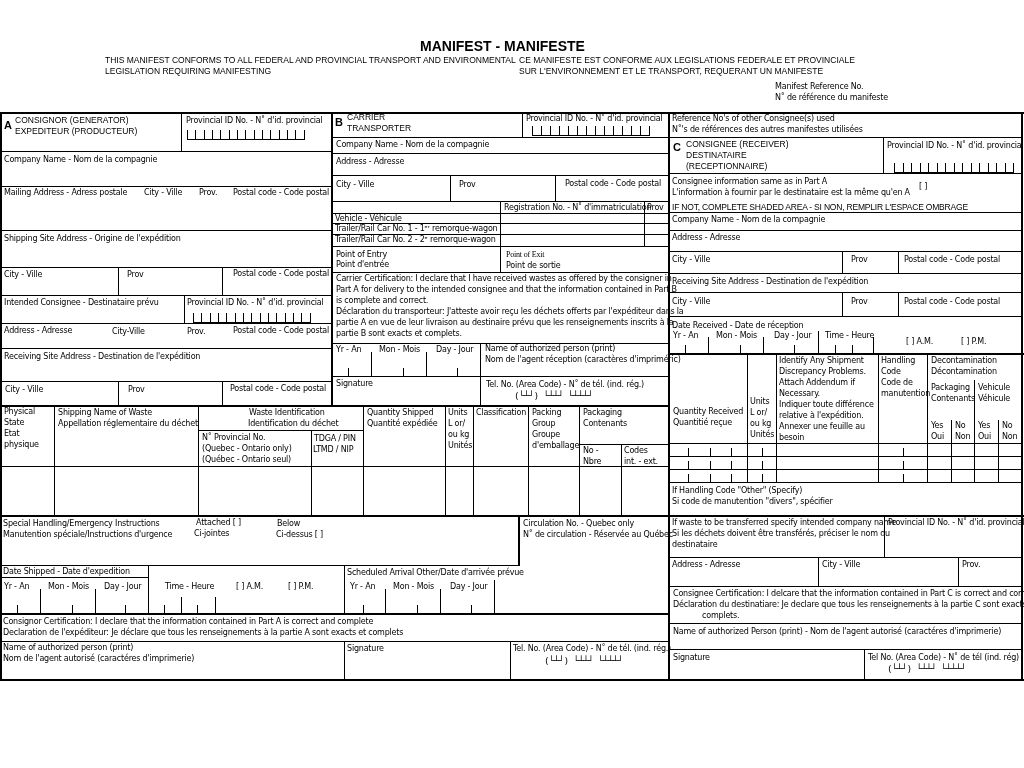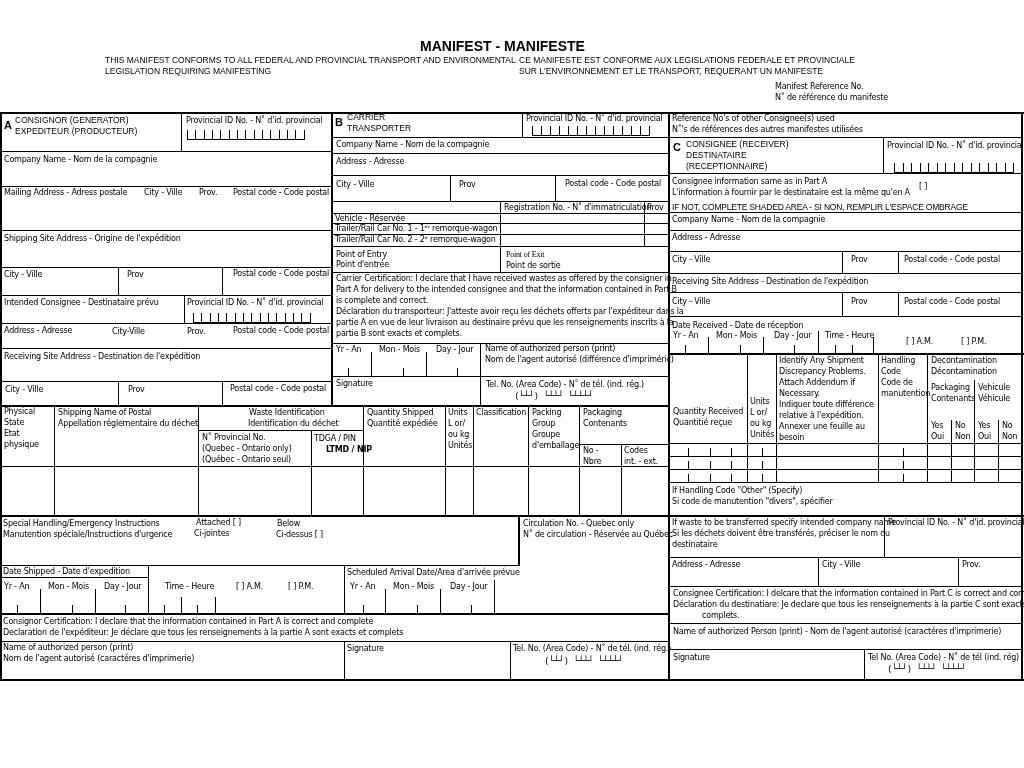--- a/index.html
+++ b/index.html
@@ -156,21 +156,21 @@
 <div class="t" style="left:459px;top:180px;">Prov</div>
 <div class="t" style="left:565px;top:179px;">Postal code - Code postal</div>
 
 <div class="h" style="left:332px;top:201px;width:336px;"></div>
 <div class="v" style="left:500px;top:201px;height:45px;"></div>
 <div class="v" style="left:644px;top:201px;height:45px;"></div>
 <div class="t" style="left:504px;top:203px;">Registration No. - N˚ d'immatriculation</div>
 <div class="t" style="left:647px;top:203px;">Prov</div>
 
 <div class="h" style="left:332px;top:213px;width:336px;"></div>
-<div class="t" style="left:335px;top:214px;">Vehicle - Réservée</div>
+<div class="t" style="left:335px;top:214px;">Vehicle - Véhicule</div>
 <div class="h" style="left:332px;top:223px;width:336px;"></div>
 <div class="t" style="left:335px;top:224px;">Trailer/Rail Car No. 1 - 1ᵉʳ remorque-wagon</div>
 <div class="h" style="left:332px;top:234px;width:336px;"></div>
 <div class="t" style="left:335px;top:235px;">Trailer/Rail Car No. 2 - 2ᵉ remorque-wagon</div>
 
 <div class="h" style="left:332px;top:246px;width:336px;"></div>
 <div class="v" style="left:500px;top:246px;height:26px;"></div>
 <div class="t" style="left:336px;top:250px;">Point of Entry</div>
 <div class="t" style="left:336px;top:260px;">Point d'entrée</div>
 <div class="t" style="left:506px;top:250px;font-family:Liberation Serif, serif;">Point of Exit</div>
@@ -190,21 +190,21 @@
 <div class="t" style="left:379px;top:345px;">Mon - Mois</div>
 <div class="t" style="left:436px;top:345px;">Day - Jour</div>
 <div class="v" style="left:371px;top:352px;height:24px;"></div>
 <div class="v" style="left:426px;top:352px;height:24px;"></div>
 <div class="tick" style="left:348px;top:368px;"></div>
 <div class="tick" style="left:403px;top:368px;"></div>
 <div class="tick" style="left:457px;top:368px;"></div>
 <div class="h" style="left:332px;top:376px;width:148px;"></div>
 <div class="field" style="left:333px;top:352px;width:146px;height:23px;"></div>
 <div class="t" style="left:485px;top:344px;">Name of authorized person (print)</div>
-<div class="t" style="left:485px;top:355px;">Nom de l'agent autorisé (différence d'impriméric)</div>
+<div class="t" style="left:485px;top:355px;">Nom de l'agent réception (caractères d'impriméric)</div>
 <div class="field" style="left:482px;top:366px;width:184px;height:10px;"></div>
 <div class="t" style="left:336px;top:379px;">Signature</div>
 <div class="field" style="left:333px;top:389px;width:146px;height:15px;"></div>
 <div class="h" style="left:480px;top:376px;width:188px;"></div>
 <div class="t" style="left:486px;top:380px;">Tel. No. (Area Code) - N˚ de tél. (ind. rég.)</div>
 <div class="phone" style="left:514px;top:391px;">(└┴┘) └┴┴┘ └┴┴┴┘</div>
 
 <div class="hb" style="left:0;top:405px;width:670px;"></div>
 <div class="v" style="left:54px;top:406px;height:110px;"></div>
 <div class="v" style="left:198px;top:406px;height:110px;"></div>
@@ -216,29 +216,29 @@
 <div class="v" style="left:579px;top:406px;height:110px;"></div>
 <div class="v" style="left:621px;top:444px;height:72px;"></div>
 <div class="h" style="left:198px;top:430px;width:165px;"></div>
 <div class="h" style="left:579px;top:444px;width:89px;"></div>
 <div class="h" style="left:1px;top:466px;width:667px;"></div>
 
 <div class="t" style="left:4px;top:407px;">Physical</div>
 <div class="t" style="left:4px;top:418px;">State</div>
 <div class="t" style="left:4px;top:429px;">Etat</div>
 <div class="t" style="left:4px;top:440px;">physique</div>
-<div class="t" style="left:58px;top:408px;">Shipping Name of Postal</div>
+<div class="t" style="left:58px;top:408px;">Shipping Name of Waste</div>
 <div class="t" style="left:58px;top:419px;">Appellation réglementaire du déchet</div>
 <div class="t" style="left:249px;top:408px;">Waste Identification</div>
 <div class="t" style="left:248px;top:419px;">Identification du déchet</div>
 <div class="t" style="left:202px;top:433px;">N˚ Provincial No.</div>
 <div class="t" style="left:202px;top:444px;">(Quebec - Ontario only)</div>
 <div class="t" style="left:202px;top:455px;">(Québec - Ontario seul)</div>
 <div class="t" style="left:314px;top:434px;">TDGA / PIN</div>
-<div class="t" style="left:326px;top:445px;font-weight:bold;">LTMD / NIP</div>
+<div class="t" style="left:313px;top:445px;">LTMD / NIP</div>
 <div class="t" style="left:367px;top:408px;">Quantity Shipped</div>
 <div class="t" style="left:367px;top:419px;">Quantité expédiée</div>
 <div class="t" style="left:448px;top:408px;">Units</div>
 <div class="t" style="left:448px;top:419px;">L or/</div>
 <div class="t" style="left:448px;top:430px;">ou kg</div>
 <div class="t" style="left:448px;top:441px;">Unités</div>
 <div class="t" style="left:476px;top:408px;">Classification</div>
 <div class="t" style="left:532px;top:408px;">Packing</div>
 <div class="t" style="left:532px;top:419px;">Group</div>
 <div class="t" style="left:532px;top:430px;">Groupe</div>
@@ -279,21 +279,21 @@
 <div class="tick" style="left:125px;top:605px;"></div>
 <div class="field" style="left:2px;top:592px;width:145px;height:20px;"></div>
 <div class="t" style="left:165px;top:582px;">Time - Heure</div>
 <div class="t" style="left:236px;top:582px;">[   ] A.M.</div>
 <div class="t" style="left:288px;top:582px;">[   ] P.M.</div>
 <div class="tick" style="left:164px;top:605px;"></div>
 <div class="v" style="left:181px;top:597px;height:16px;"></div>
 <div class="tick" style="left:197px;top:605px;"></div>
 <div class="v" style="left:215px;top:597px;height:16px;"></div>
 <div class="field" style="left:150px;top:595px;width:70px;height:17px;"></div>
-<div class="t" style="left:347px;top:568px;">Scheduled Arrival Date/Area d'arrivée prévue</div>
+<div class="t" style="left:347px;top:568px;">Scheduled Arrival Other/Date d'arrivée prévue</div>
 <div class="t" style="left:350px;top:582px;">Yr - An</div>
 <div class="t" style="left:393px;top:582px;">Mon - Mois</div>
 <div class="t" style="left:450px;top:582px;">Day - Jour</div>
 <div class="v" style="left:385px;top:589px;height:24px;"></div>
 <div class="v" style="left:440px;top:589px;height:24px;"></div>
 <div class="v" style="left:494px;top:580px;height:33px;"></div>
 <div class="tick" style="left:363px;top:605px;"></div>
 <div class="tick" style="left:417px;top:605px;"></div>
 <div class="tick" style="left:471px;top:605px;"></div>
 <div class="field" style="left:346px;top:592px;width:148px;height:20px;"></div>

